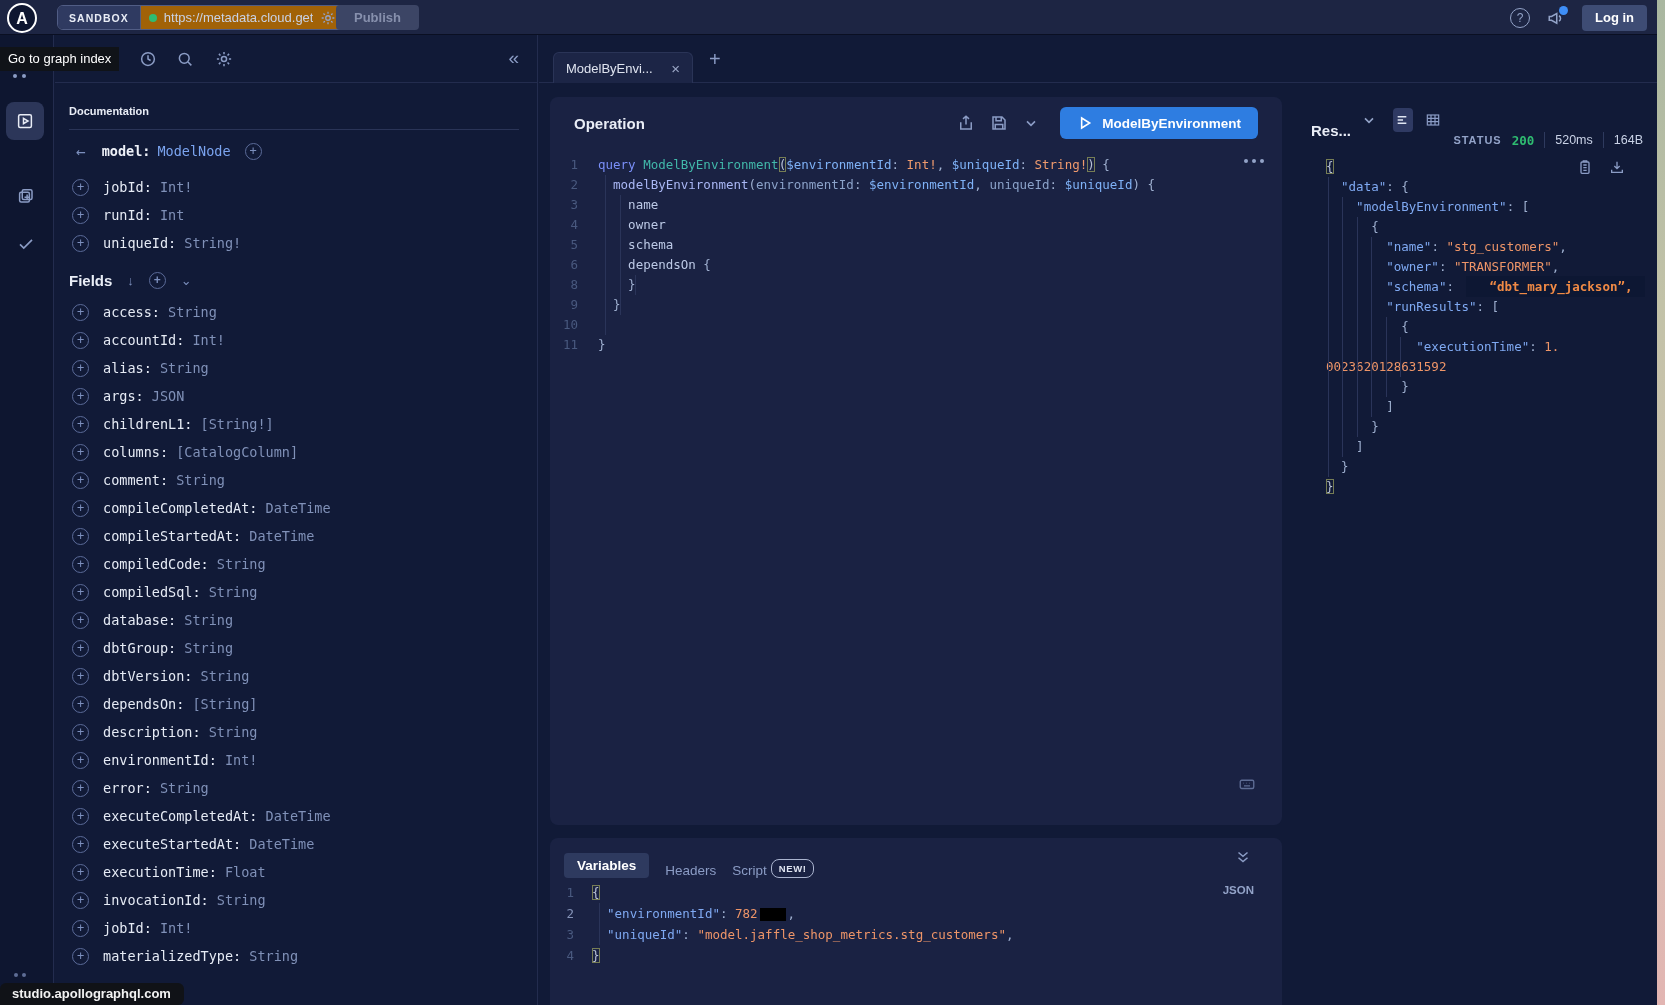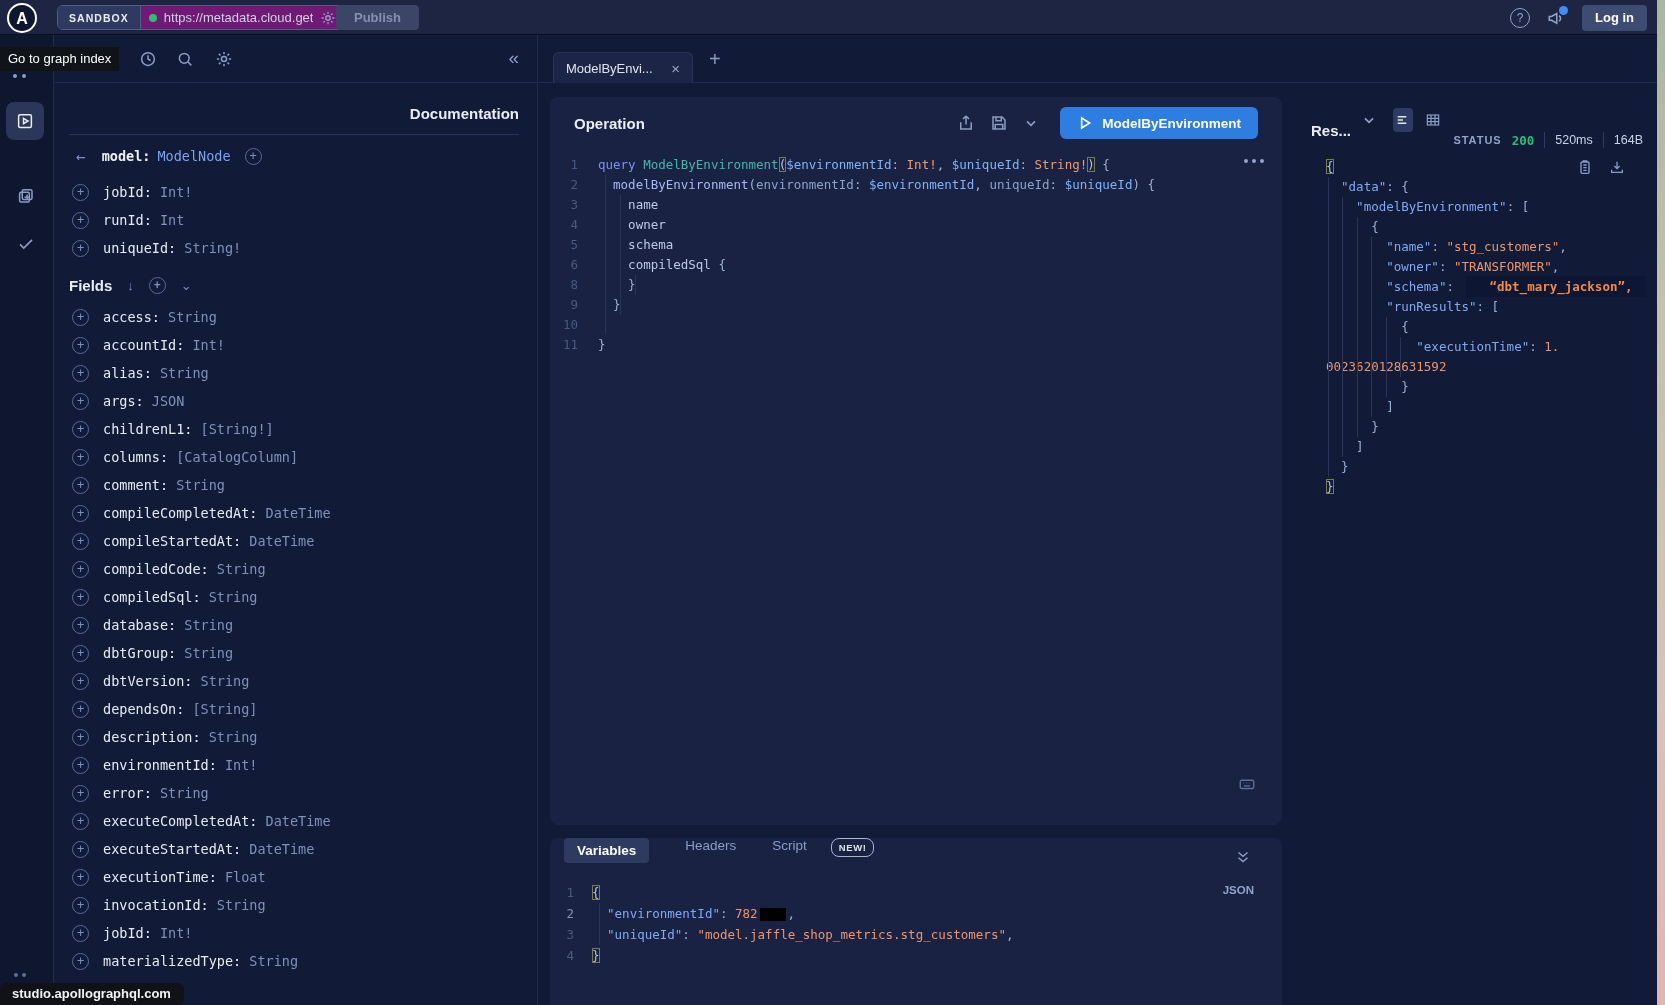--- a/index.html
+++ b/index.html
@@ -4,21 +4,21 @@
 <style>
   * { margin:0; padding:0; box-sizing:border-box; }
   body { font-family:"Liberation Sans", sans-serif; background:#0b1228; }
   .screen { position:relative; width:1665px; height:1005px; overflow:hidden; background:#111a37; }
 
   
   .topbar { position:absolute; left:0; top:0; width:1665px; height:35px; background:#1d2543; border-bottom:1px solid #0a0f22; z-index:5; }
   .logo { position:absolute; left:7px; top:3px; width:30px; height:30px; border:2px solid #fff; border-radius:50%; background:#0e1630; color:#fff; font-weight:bold; font-size:16px; text-align:center; line-height:27px; z-index:8; }
   .urlgroup { position:absolute; left:57px; top:5px; height:25px; display:flex; align-items:stretch; border:1px solid #515d85; border-radius:6px; overflow:hidden; }
   .sandbox-chip { background:#2f3a61; color:#e9edf6; font-size:10.5px; font-weight:bold; letter-spacing:.1em; padding:0 11px; display:flex; align-items:center; border-right:1px solid #515d85; }
-  .urlfield { display:flex; align-items:center; gap:7px; padding:0 8px; background:#701a75; width:212px; }
+  .urlfield { display:flex; align-items:center; gap:7px; padding:0 8px; background:#a16207; width:212px; }
   .greendot { width:8px; height:8px; border-radius:50%; background:#2fbc71; flex:none; }
   .urltext { color:#c9d2e6; font-size:13px; white-space:nowrap; overflow:hidden; }
   .btn-publish { position:absolute; left:336px; top:5px; height:25px; padding:0 18px; background:#3c4565; color:#8790ad; font-weight:bold; font-size:13px; border-radius:4px; display:flex; align-items:center; }
   .top-right { position:absolute; right:18px; top:0; height:35px; display:flex; align-items:center; gap:17px; }
   .help-circle { width:20px; height:20px; border:1.5px solid #93a3c8; border-radius:50%; color:#93a3c8; font-size:12px; text-align:center; line-height:18px; }
   .mega { position:relative; color:#93a3c8; }
   .mega .dot { position:absolute; right:-3px; top:-3px; width:9px; height:9px; border-radius:50%; background:#3e8ef7; }
   .btn-login { height:26px; padding:0 13px; background:#3e4c74; color:#fff; font-weight:bold; font-size:13px; border-radius:4px; display:flex; align-items:center; }
   .icon16 svg { width:16px; height:16px; display:block; }
   .icon18 svg { width:18px; height:18px; display:block; }
@@ -31,21 +31,21 @@
   .grid-dots i { position:absolute; width:4px; height:4px; border-radius:50%; background:#8b9cc5; }
   .rail-ellipsis { position:absolute; left:14px; top:938px; display:flex; gap:4px; }
   .rail-ellipsis i { width:4px; height:4px; border-radius:50%; background:#5e6d95; }
 
   
   .docs { position:absolute; left:55px; top:35px; width:483px; bottom:0; background:#111a37; border-right:1px solid #232c4e; }
   .docs-toolbar { position:absolute; left:0; top:0; right:0; height:48px; border-bottom:1px solid #232c4e; }
   .docs-toolbar .ticon { position:absolute; top:15px; color:#8b9cc5; }
   .collapse-ic { position:absolute; right:18px; top:12px; color:#8b9cc5; font-size:19px; }
   .docs-content { position:absolute; left:14px; right:18px; top:70px; }
-  .docs-title { color:#e9edf6; font-size:15px; font-weight:bold;text-align:right; }
+  .docs-title { color:#e9edf6; font-size:11px; font-weight:bold; }
   .docs-divider { height:1px; background:#2a3457; margin-top:12px; }
   .breadcrumb { display:flex; align-items:center; margin-top:6px; height:30px; font-family:"DejaVu Sans Mono", monospace; font-size:13.5px; }
   .back-arrow { color:#7c8fbd; font-size:16px; margin:0 16px 0 7px; }
   .bc-field { color:#eef1f8; font-weight:bold; }
   .bc-type { color:#7ba4f0; margin-left:7px; }
   .docs-h2 { color:#e9edf6; font-size:15px; font-weight:bold; margin-top:13px; height:21px; display:flex; align-items:center; gap:15px; }
   .mini-ic { color:#7c8fbd; font-size:13px; font-weight:normal; }
   .doc-row { display:flex; align-items:center; height:28px; padding-left:3px; font-family:"DejaVu Sans Mono", monospace; font-size:13.5px; }
   .plus-circle { width:17px; height:17px; flex:none; border:1px solid #5b6b99; border-radius:50%; color:#7c8fbd; font-size:12px; line-height:15px; text-align:center; margin-right:14px; }
   .doc-name { color:#e6ebf5; }
@@ -83,21 +83,21 @@
   .tk-kw{color:#7a8ff8} .tk-op{color:#41b8aa} .tk-var{color:#7fb2f7}
   .tk-type{color:#ef9a6d} .tk-punc{color:#9fb0d0} .tk-field{color:#bcc9e6}
   .tk-call{color:#a9b7f4} .tk-arg{color:#8ba2c9} .tk-key{color:#7fa9f2}
   .tk-str{color:#ee9568} .tk-num{color:#ee9568}
   .tk-match{color:#b9c2d8; box-shadow:inset 0 0 0 1px #767d55;}
   .tk-hl{color:#f08a45; font-weight:bold; background:#0d1733; padding:3px 12px 3px 24px; margin-left:4px;}
   .tk-redact{display:inline-block; width:26px; height:13px; background:#000; vertical-align:middle; margin:0 2px;}
   .iguide { position:absolute; width:1px; background:#2a3459; }
 
   
-  .vars-tabs { position:absolute; left:0; top:0; right:0; height:40px; display:flex; align-items:flex-start; padding:0 14px; gap:36px; }
+  .vars-tabs { position:absolute; left:0; top:0; right:0; height:40px; display:flex; align-items:flex-end; padding:0 14px; gap:16px; }
   .vtab-active { background:#2e3a5f; border-radius:4px; color:#fff; font-weight:bold; font-size:13.5px; padding:5px 13px; }
   .vtab { color:#8b9cc5; font-size:13.5px; }
   .new-badge { border:1.5px solid #aab4cf; border-radius:8px; color:#dfe4f0; font-size:9.5px; font-weight:bold; letter-spacing:.06em; padding:3px 7px; margin-left:-12px; }
   .vars-collapse { position:absolute; right:30px; top:10px; color:#8b9cc5; }
   .json-label { position:absolute; right:28px; top:46px; color:#93a3c8; font-size:11.5px; font-weight:bold; }
   .vars-codearea { position:absolute; left:0; top:44px; right:0; bottom:0; }
   .vars-codearea .ln { width:24px; margin-right:18px; }
   .vars-codearea .code-row { height:21px; line-height:21px; }
 
   
@@ -420,21 +420,21 @@
       </div>
     <div class="codearea editor-code">
       <div class="iguide" style="left:55px;top:26px;height:160px"></div>
       <div class="iguide" style="left:70px;top:46px;height:120px"></div>
       <div class="iguide" style="left:85px;top:126px;height:20px"></div>
     <div class="code-row"><span class="ln">1</span><span class="code-content"><span class="tk-kw">query </span><span class="tk-op">ModelByEnvironment</span><span class="tk-match">(</span><span class="tk-var">$environmentId</span><span class="tk-punc">: </span><span class="tk-type">Int!</span><span class="tk-punc">, </span><span class="tk-var">$uniqueId</span><span class="tk-punc">: </span><span class="tk-type">String!</span><span class="tk-match">)</span><span class="tk-punc"> {</span></span></div>
         <div class="code-row"><span class="ln">2</span><span class="code-content"><span class="tk-punc">  </span><span class="tk-call">modelByEnvironment</span><span class="tk-punc">(</span><span class="tk-arg">environmentId</span><span class="tk-punc">: </span><span class="tk-var">$environmentId</span><span class="tk-punc">, </span><span class="tk-arg">uniqueId</span><span class="tk-punc">: </span><span class="tk-var">$uniqueId</span><span class="tk-punc">) {</span></span></div>
         <div class="code-row"><span class="ln">3</span><span class="code-content"><span class="tk-field">    name</span></span></div>
         <div class="code-row"><span class="ln">4</span><span class="code-content"><span class="tk-field">    owner</span></span></div>
         <div class="code-row"><span class="ln">5</span><span class="code-content"><span class="tk-field">    schema</span></span></div>
-        <div class="code-row"><span class="ln">6</span><span class="code-content"><span class="tk-field">    compiledSql </span><span class="tk-punc">{</span></span></div>
+        <div class="code-row"><span class="ln">6</span><span class="code-content"><span class="tk-field">    dependsOn </span><span class="tk-punc">{</span></span></div>
         <div class="code-row"><span class="ln">8</span><span class="code-content"><span class="tk-punc">    }</span></span></div>
         <div class="code-row"><span class="ln">9</span><span class="code-content"><span class="tk-punc">  }</span></span></div>
         <div class="code-row"><span class="ln">10</span><span class="code-content">&nbsp;</span></div>
         <div class="code-row"><span class="ln">11</span><span class="code-content"><span class="tk-punc">}</span></span></div>
       </div>
     <span class="kbd-ic icon18">
       <svg viewBox="0 0 24 24" fill="none" stroke="currentColor" stroke-width="1.8">
           <rect x="3" y="7" width="18" height="11" rx="2"></rect>
           <path d="M7 11h.5M11 11h.5M15 11h.5M8 14.5h8"></path>
         </svg>

